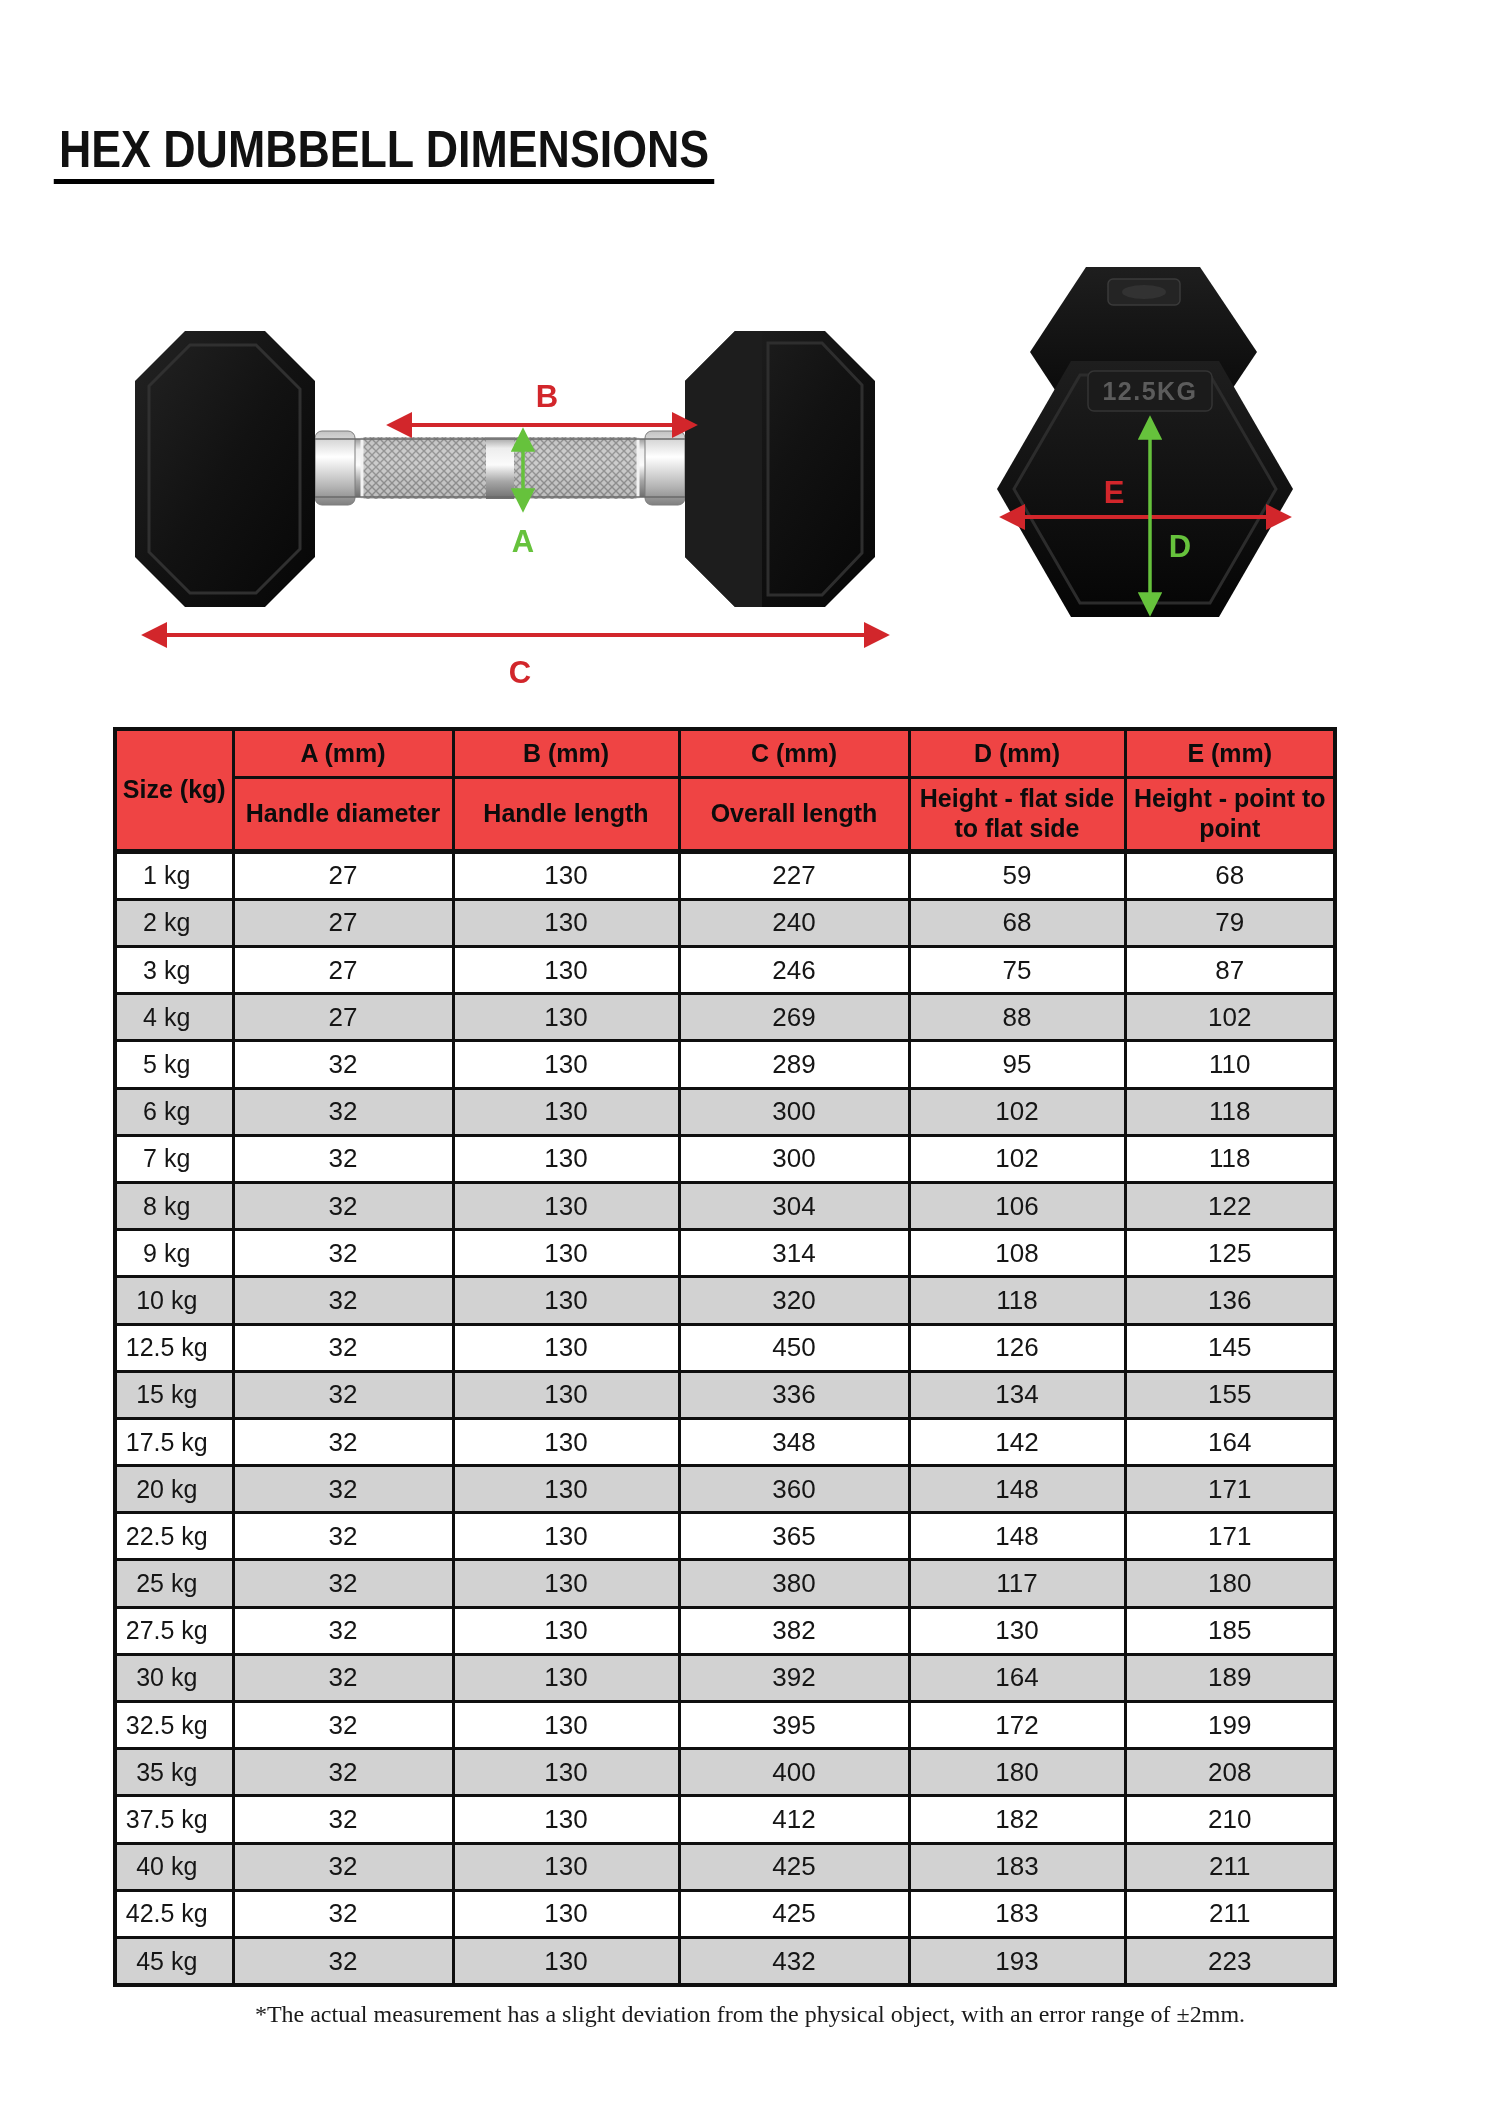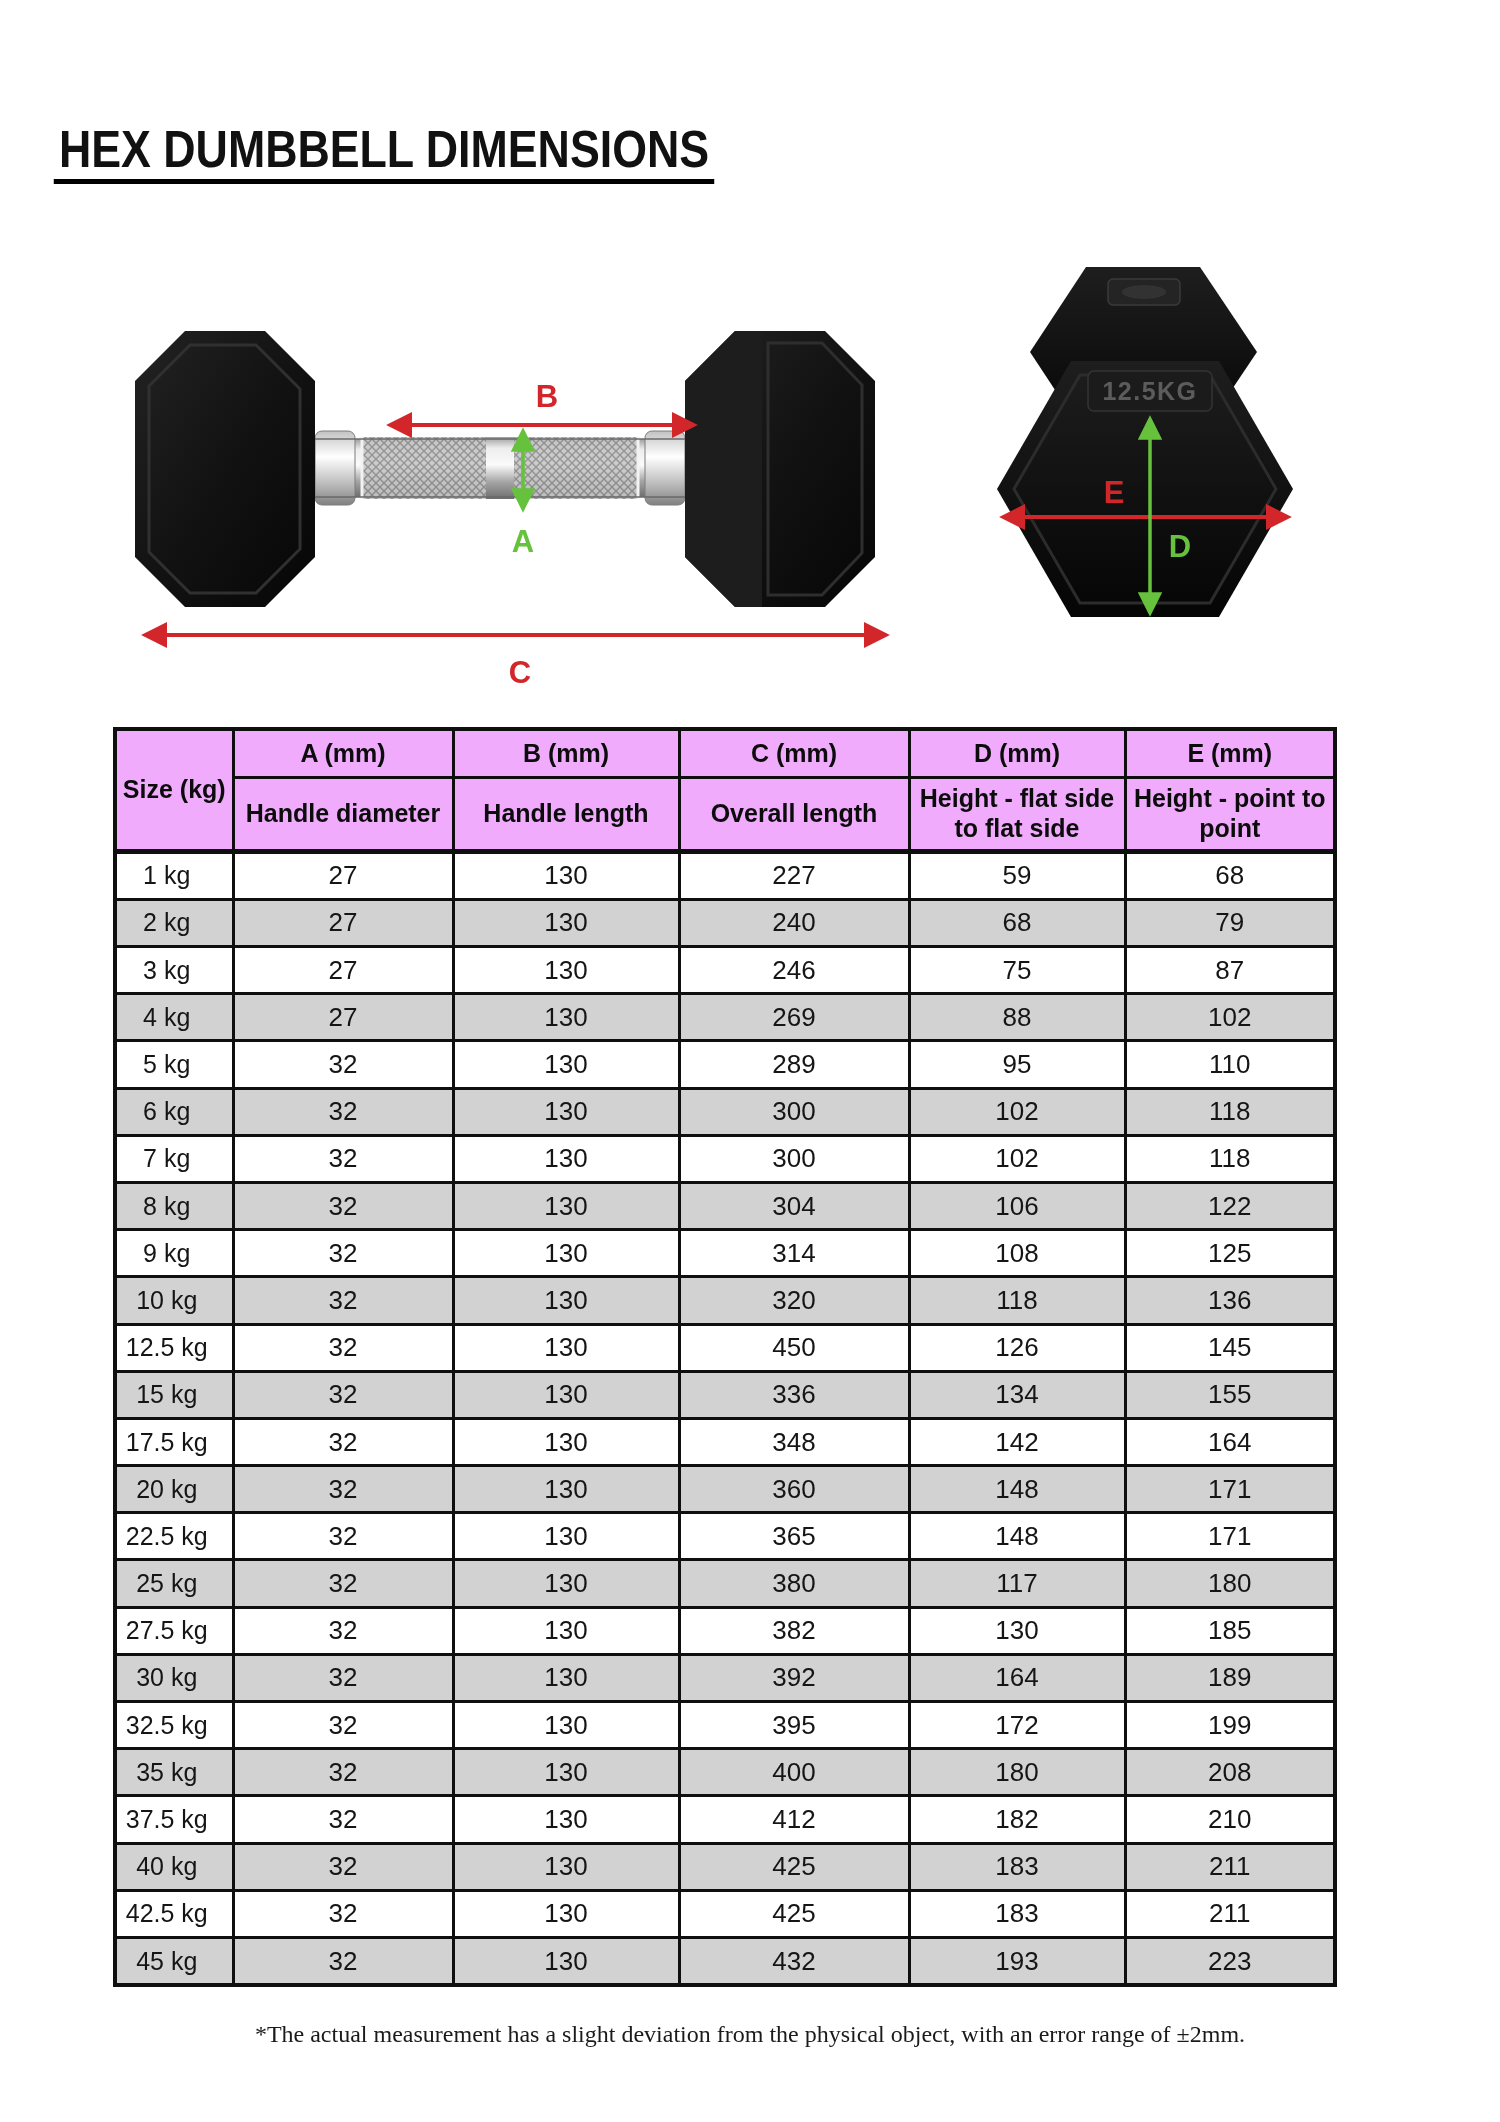--- a/index.html
+++ b/index.html
@@ -14,30 +14,30 @@
     border-bottom:5px solid #000;padding:0 6px 4px 6px;white-space:nowrap;
   }
   .figure{position:relative;margin-top:20px;height:455px;}
   .figure svg{position:absolute;left:100px;top:0;}
 
   table.dim{
     margin-left:113px;margin-top:33px;border-collapse:collapse;table-layout:fixed;
     width:1220px;border:4px solid #0f0f0f;
   }
   table.dim th,table.dim td{border:3px solid #0f0f0f;text-align:center;vertical-align:middle;padding:0;}
-  table.dim thead th{background:#f0abfc;font-weight:bold;color:#0c0c0c;}
+  table.dim thead th{background:#ef4444;font-weight:bold;color:#0c0c0c;}
   table.dim thead tr.r1 th{height:45px;font-size:25px;}
   table.dim thead tr.r2 th{height:70px;font-size:25px;line-height:1.18;padding:0 6px;}
   table.dim thead th.size-h{font-size:25px;}
   table.dim thead{border-bottom:5px solid #0f0f0f;}
   table.dim tbody td{height:44.2px;font-size:26px;color:#151515;background:#ffffff;}
   table.dim tbody tr:nth-child(even) td{background:#d2d2d2;}
   table.dim tbody td.size-col{text-align:center;padding-right:15px;font-size:25px;}
   .footnote{
-    margin-top:34px;text-align:center;
+    margin-top:14px;text-align:center;
     font-family:"Liberation Serif",serif;font-size:24px;color:#1a1a1a;
   }
   .lbl{font-family:"Liberation Sans",sans-serif;font-weight:bold;font-size:31px;}
   .lbl-red{fill:#d2262b;}
   .lbl-green{fill:#66c23c;}
   .dimline-red{stroke:#d2262b;stroke-width:4;}
   .dimline-green{stroke:#66c23c;stroke-width:3.5;}
   .weight-text{font-family:"Liberation Sans",sans-serif;font-weight:bold;font-size:25px;fill:#5c5c5c;letter-spacing:1.5px;}
 </style>
 </head>

